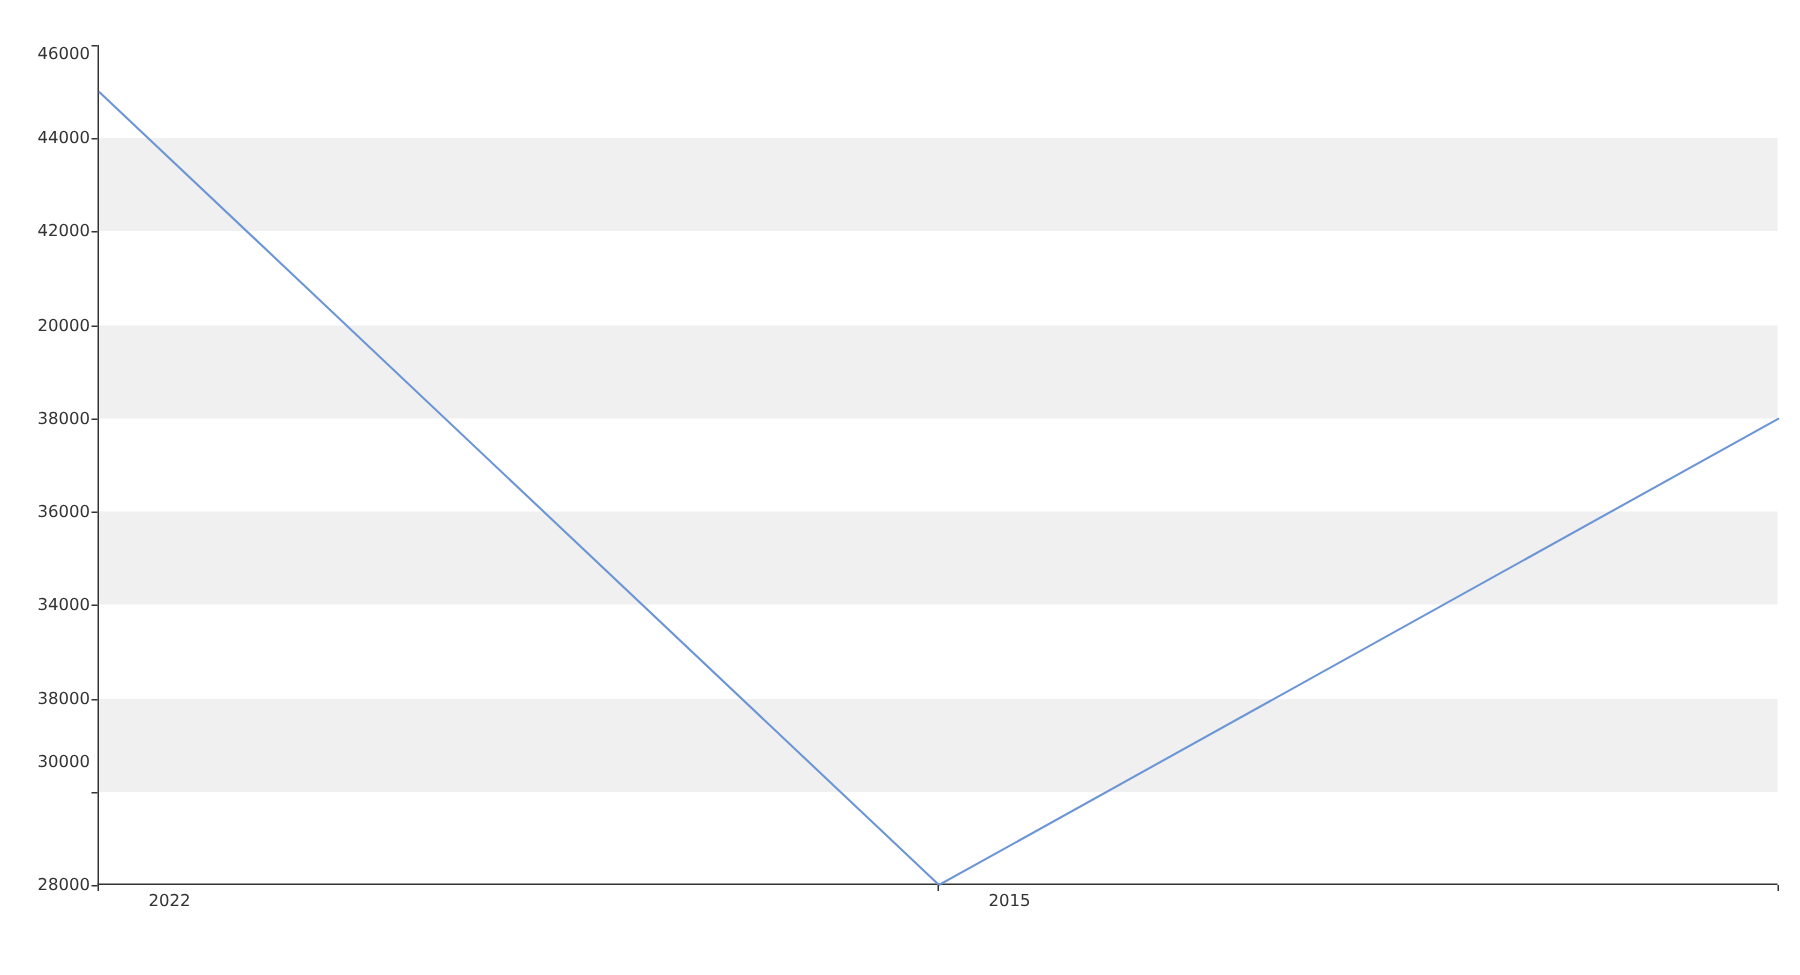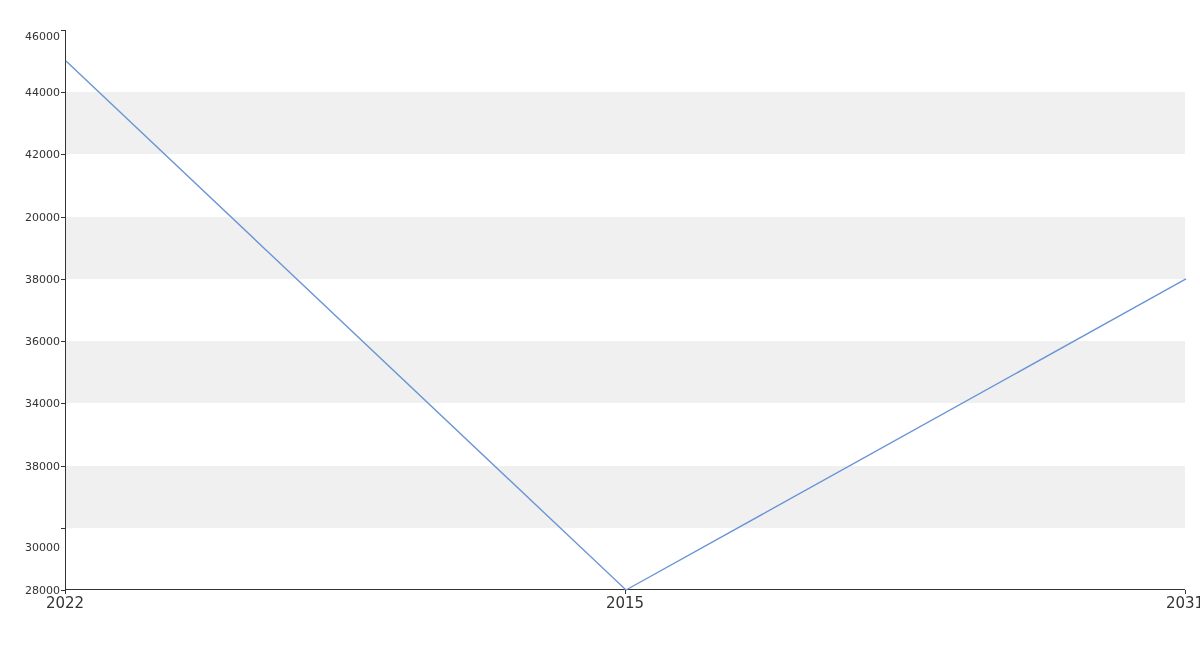--- a/index.html
+++ b/index.html
@@ -53,23 +53,24 @@
   .y-tick-mark {
     position: absolute;
     left: 61px;
     width: 4px;
     height: 1px;
     background: #333;
   }
   .x-tick-label {
     position: absolute;
     top: 594px;
-    font-size: 15px;
+    font-size: 11px;
     color: #333;
     transform: translateX(-50%);
+    margin-left: 48px;
   }
   .x-tick-mark {
     position: absolute;
     top: 590px;
     width: 1px;
     height: 4px;
     background: #333;
   }
   svg.line-layer {
     position: absolute;
@@ -90,21 +91,21 @@
     <div class="band" style="top: 435.556px; height: 62.2222px;"></div>
       <div class="band" style="top: 311.111px; height: 62.2222px;"></div>
       <div class="band" style="top: 186.667px; height: 62.2222px;"></div>
       <div class="band" style="top: 62.2222px; height: 62.2222px;"></div>
       <svg class="line-layer">
         <path d="M0 31.111111111111086 L560 560 L1120 248.88888888888886" fill="none" stroke="#6b95d6" stroke-width="1.4"></path>
       </svg>
   </div>
 <div class="y-tick-label" style="top: 590px;">28000</div>
     <div class="y-tick-mark" style="top: 590px;"></div>
-    <div class="y-tick-label" style="top: 547px;">30000</div>
+    <div class="y-tick-label" style="top: 508px;">30000</div>
     <div class="y-tick-mark" style="top: 527.778px;"></div>
     <div class="y-tick-label" style="top: 465.556px;">38000</div>
     <div class="y-tick-mark" style="top: 465.556px;"></div>
     <div class="y-tick-label" style="top: 403.333px;">34000</div>
     <div class="y-tick-mark" style="top: 403.333px;"></div>
     <div class="y-tick-label" style="top: 341.111px;">36000</div>
     <div class="y-tick-mark" style="top: 341.111px;"></div>
     <div class="y-tick-label" style="top: 278.889px;">38000</div>
     <div class="y-tick-mark" style="top: 278.889px;"></div>
     <div class="y-tick-label" style="top: 216.667px;">20000</div>

